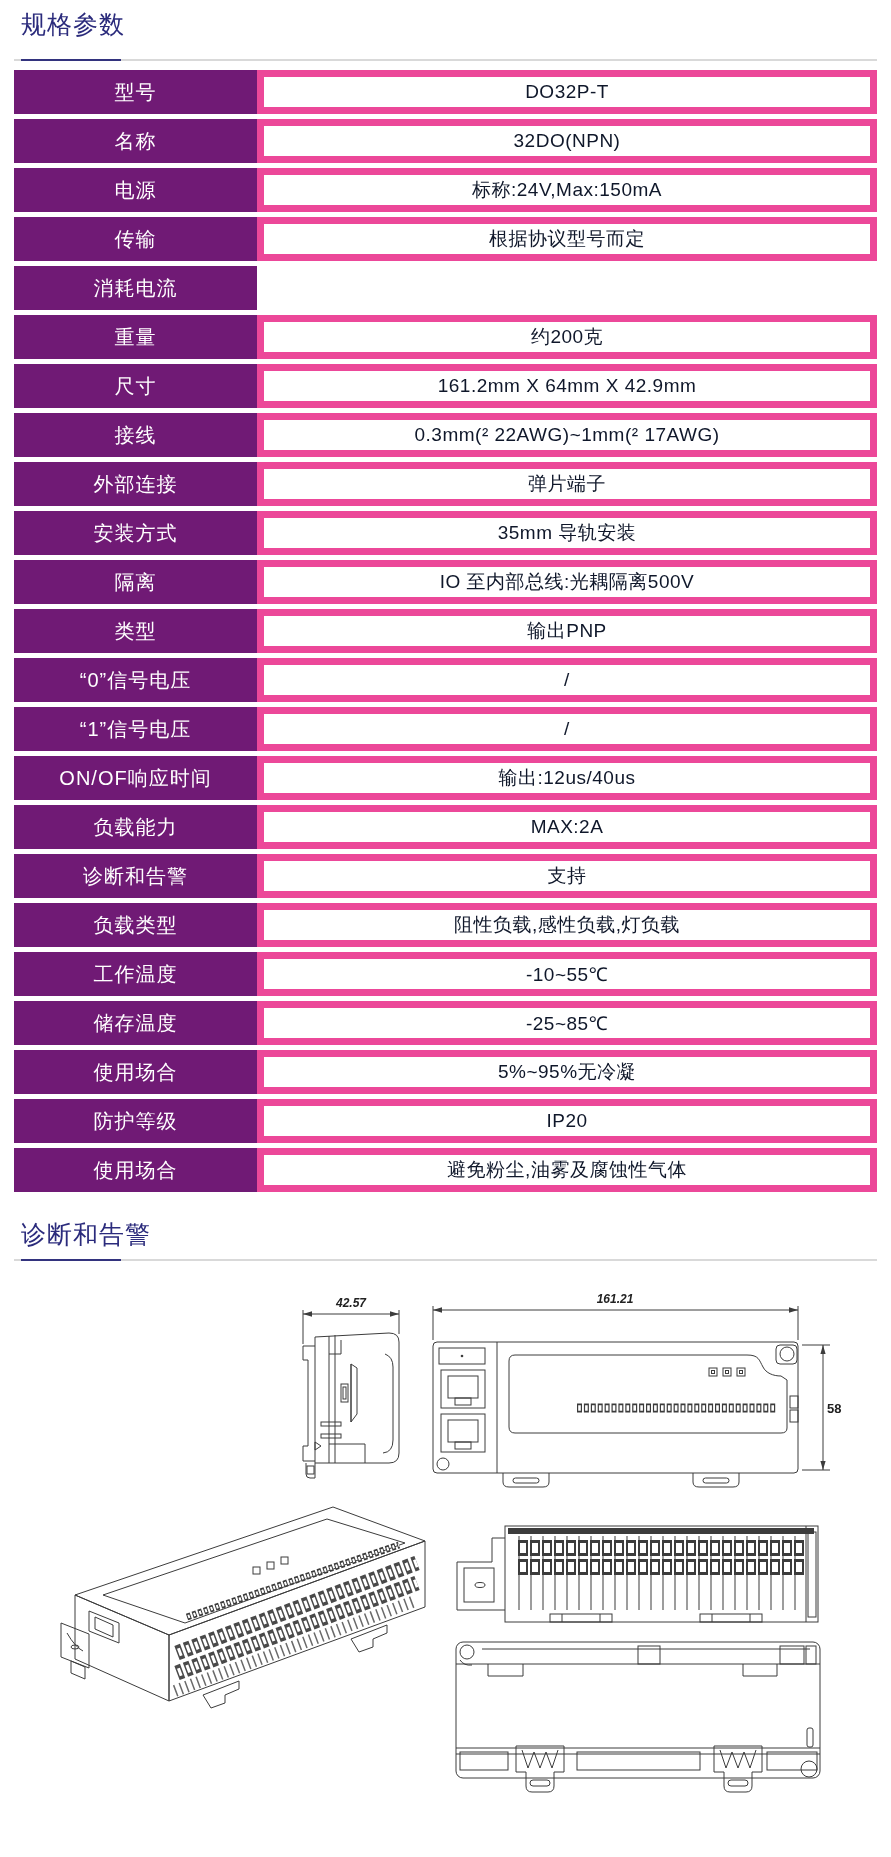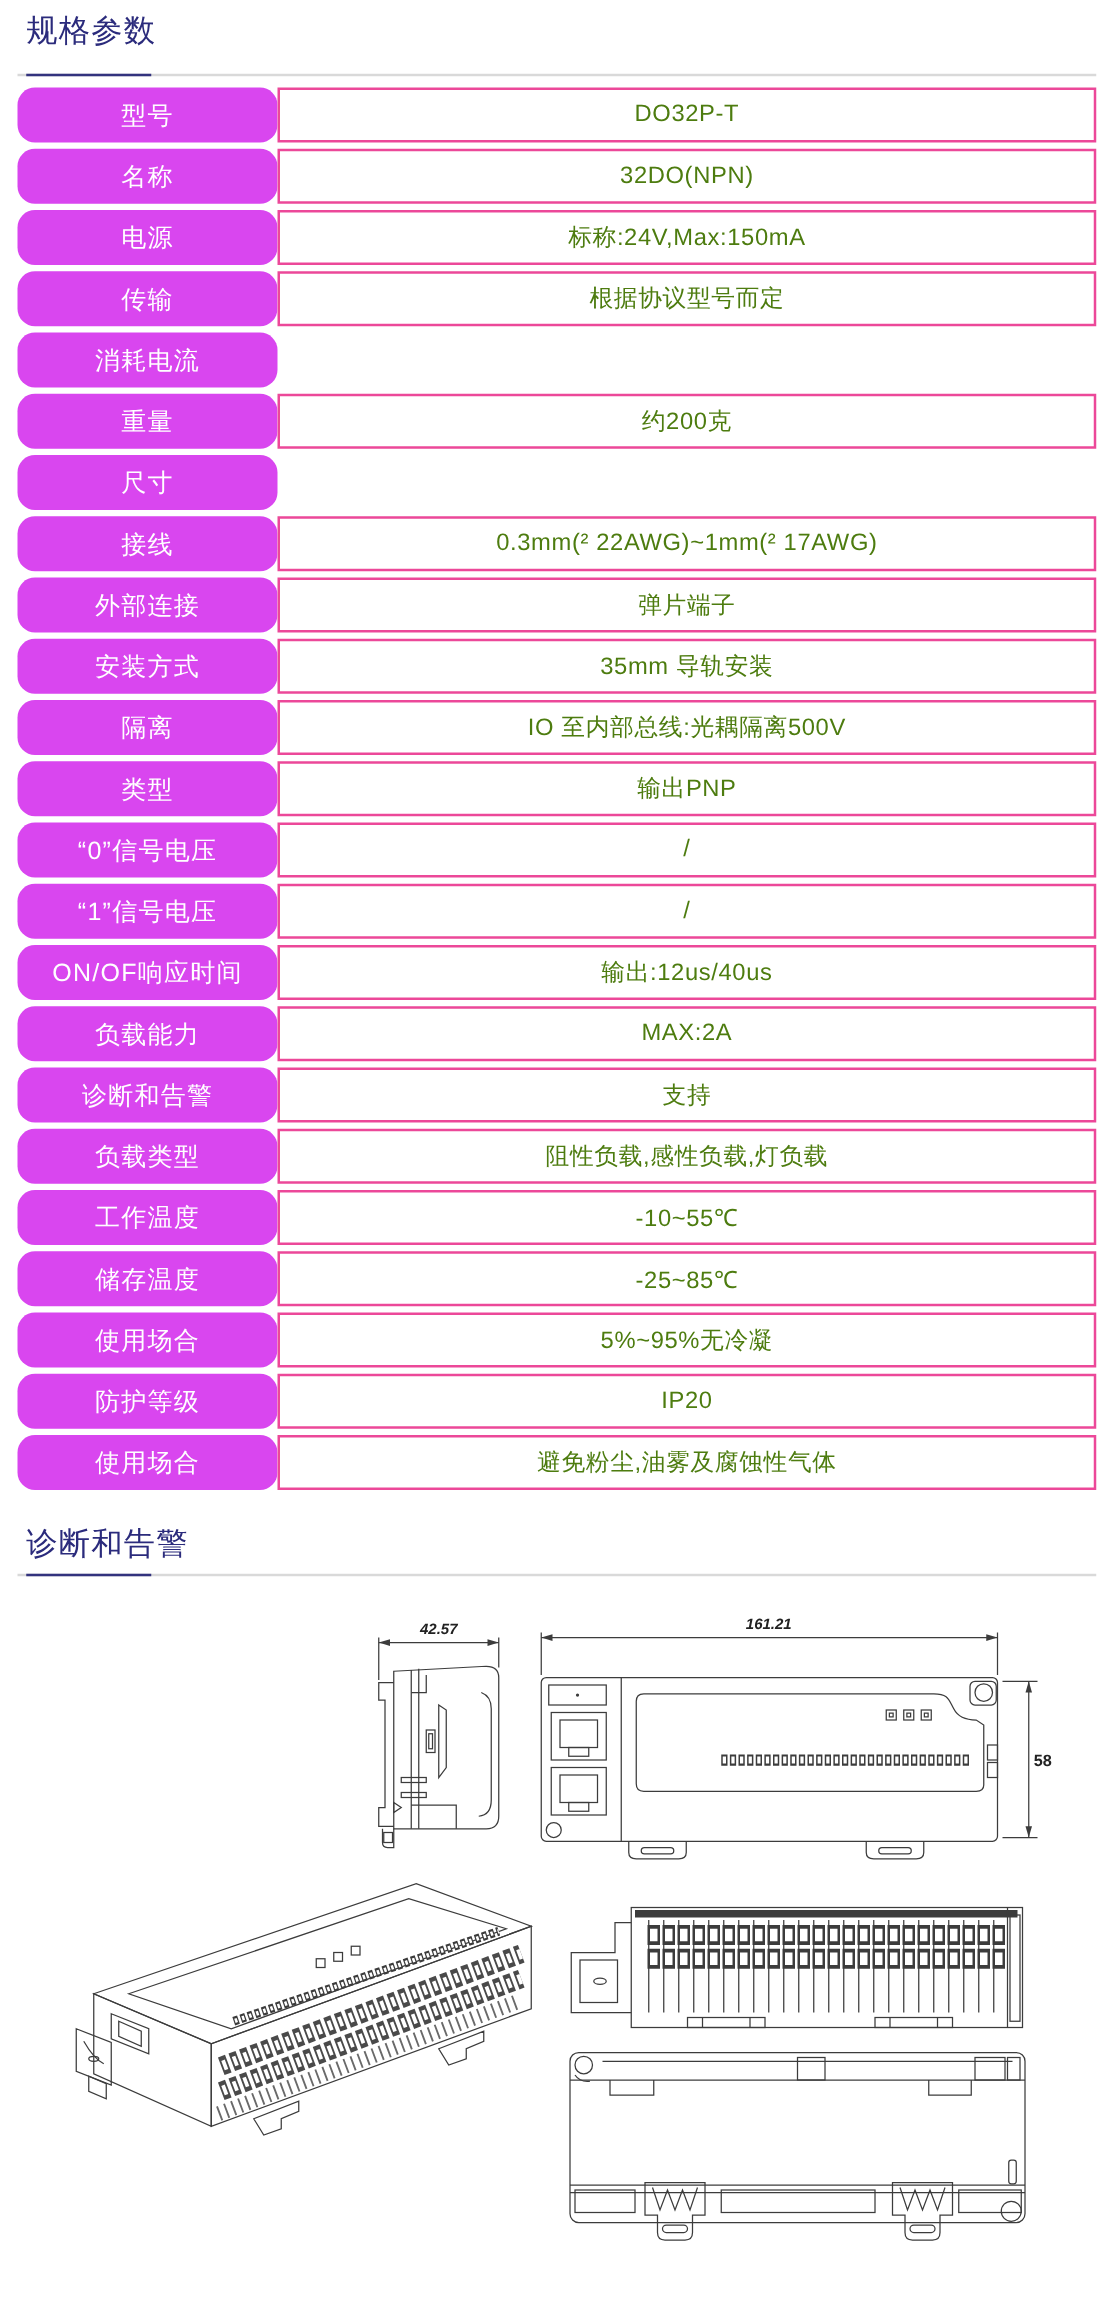--- a/index.html
+++ b/index.html
@@ -3,24 +3,24 @@
 <meta charset="utf-8">
 <style>
   html,body{margin:0;padding:0;background:#fff;}
   #page{position:relative;width:891px;height:1857px;background:#fff;overflow:hidden;
         font-family:"Liberation Sans",sans-serif;}
   .section-title{position:absolute;left:21px;font-size:25px;color:#2B2B7C;letter-spacing:1px;}
   .rule{position:absolute;left:14px;width:863px;height:2px;background:#D9D9D9;}
   .rule .accent{position:absolute;left:7px;top:0;width:100px;height:2px;background:#33337E;}
   #spec-table{position:absolute;left:14px;top:70px;width:863px;}
   .spec-row{display:flex;height:44px;margin-bottom:5px;}
-  .spec-label{width:208px;background:#d946ef;color:#FFFFFF;display:flex;align-items:center;
-              justify-content:center;font-size:20px;letter-spacing:1px;border-radius:14px;}
-  .spec-value{flex:1;background:#FFFFFF;border:2px solid #ec4899;display:flex;align-items:center;
-              justify-content:center;font-size:19px;color:#4d7c0f;letter-spacing:.5px;}
+  .spec-label{width:243px;background:#701a75;color:#FFFFFF;display:flex;align-items:center;
+              justify-content:center;font-size:20px;letter-spacing:1px;}
+  .spec-value{flex:1;background:#FFFFFF;border:7px solid #ec4899;display:flex;align-items:center;
+              justify-content:center;font-size:19px;color:#0f172a;letter-spacing:.5px;}
   svg{position:absolute;overflow:visible;}
   svg text{font-family:"Liberation Sans",sans-serif;fill:#222;}
   .dim{font-size:12px;font-weight:bold;font-style:italic;}
   .dim-plain{font-size:13px;font-weight:bold;}
   .ln{stroke:#3C3C3C;fill:none;stroke-width:1;}
   .fill-dark{fill:#3C3C3C;stroke:none;}
 </style>
 </head>
 <body>
 
@@ -56,20 +56,21 @@
       <div class="spec-label">消耗电流</div>
     </div>
 
     <div class="spec-row">
       <div class="spec-label">重量</div>
       <div class="spec-value">约200克</div>
     </div>
 
     <div class="spec-row">
       <div class="spec-label">尺寸</div>
+      <div class="spec-value">161.2mm X 64mm X 42.9mm</div>
     </div>
 
     <div class="spec-row">
       <div class="spec-label">接线</div>
       <div class="spec-value">0.3mm(² 22AWG)~1mm(² 17AWG)</div>
     </div>
 
     <div class="spec-row">
       <div class="spec-label">外部连接</div>
       <div class="spec-value">弹片端子</div>

